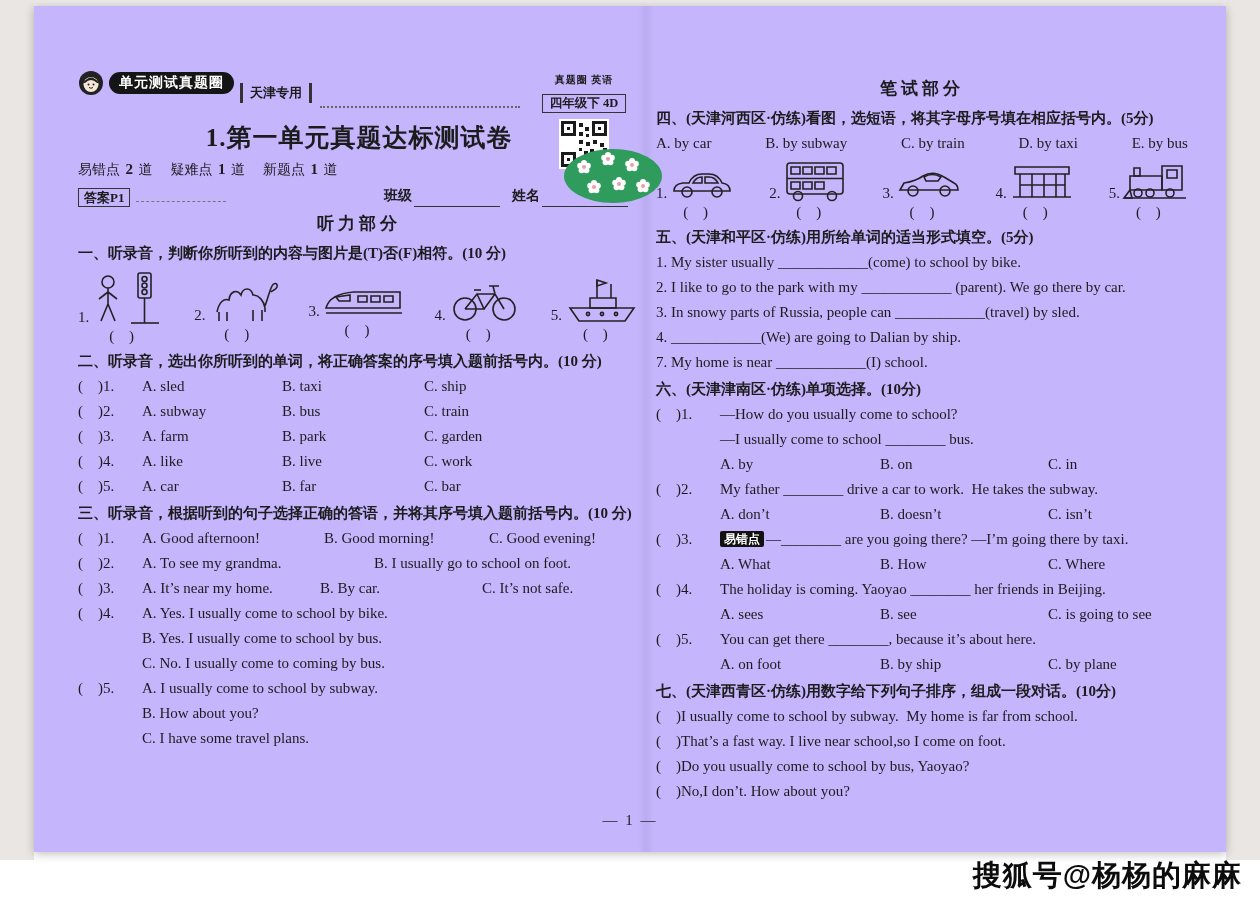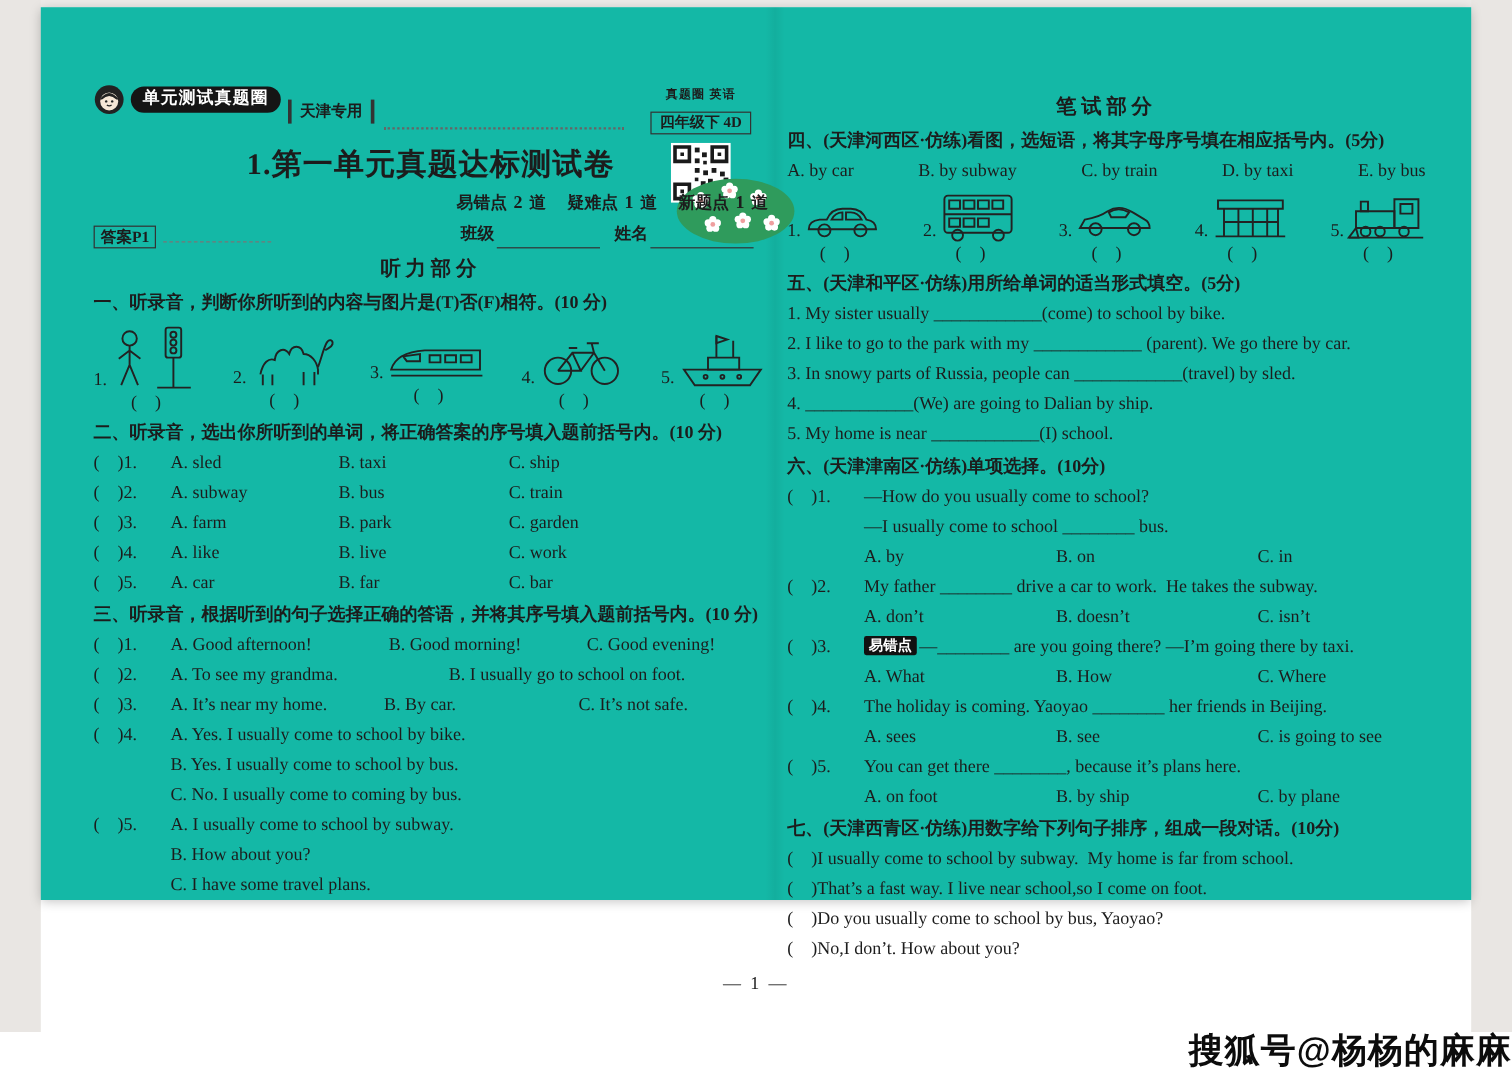--- a/index.html
+++ b/index.html
@@ -1,42 +1,42 @@
 <!DOCTYPE html>
 <html><head>
 <meta charset="utf-8">
 <style>
   * { margin:0; padding:0; box-sizing:border-box; }
   html,body { width:1260px; height:902px; }
   body { position:relative; background:#ffffff; font-family:"Liberation Serif","DejaVu Serif",serif; color:#1c1c1c; overflow:hidden; }
   .edge { position:absolute; top:0; width:34px; height:860px; background:#e9e6e3; }
   .edge.left{ left:0; } .edge.right{ right:0; }
   .edge-top { position:absolute; top:0; left:0; right:0; height:6px; background:#eceae8; }
-  .page { position:absolute; left:34px; top:6px; width:1192px; height:744px; background:#14b8a6; box-shadow:0 2px 9px rgba(0,0,0,.25);padding-left:40px; }
+  .page { position:absolute; left:34px; top:6px; width:1192px; height:846px; background:#c4b5fd; box-shadow:0 2px 9px rgba(0,0,0,.25);padding-left:40px; }
   .crease { position:absolute; left:604px; top:0; width:16px; height:100%;
             background:linear-gradient(90deg, rgba(0,0,0,0), rgba(0,0,0,.05), rgba(0,0,0,0)); }
   .col { position:absolute; font-size:15px; line-height:25px; }
   .col-left  { left:44px;  top:64px; width:562px; }
   .col-right { left:622px; top:66px; width:532px; }
   [data-bind] { white-space:pre-wrap; }
 
   
   .hdr-row { display:flex; align-items:flex-start; }
   .badge-pill { display:flex; align-items:center; gap:5px; }
   .pill-text { background:#151515; color:#fff; font-weight:700; font-size:14px; line-height:20px;
                padding:1px 10px; border-radius:12px; letter-spacing:1px; }
   .region { font-size:13px; font-weight:700; padding:2px 7px; margin-left:6px;
             border-left:3px solid #333; border-right:3px solid #333; line-height:16px; align-self:center; }
   .dotline { flex:1; border-bottom:2px dotted #666; margin:0 8px 7px 8px; align-self:flex-end; }
   .series-box { text-align:center; width:112px; }
   .series-line { font-weight:700; font-size:10px; line-height:20px; letter-spacing:1px; }
   .grade-box { display:inline-block; border:1.5px solid #333; font-size:12.5px; font-weight:700;
                line-height:17px; padding:0 7px; margin-top:3px; }
   .title { text-align:center; font-size:25px; font-weight:700; letter-spacing:1px; line-height:34px; margin-top:6px; }
-  .stats { text-align:right; font-size:14px; line-height:24px; margin-top:2px;font-weight:bold; }
+  .stats { text-align:left; font-size:14px; line-height:24px; margin-top:2px; }
   .stats b { font-size:15px; padding:0 2px; }
   .stat-gap { display:inline-block; width:18px; }
   .ans-row { display:flex; align-items:flex-end; margin-top:3px; line-height:22px; }
   .ans-box { border:1.5px solid #333; font-size:13px; font-weight:700; line-height:17px; padding:0 5px; }
   .dashline { flex:1; border-bottom:1.5px dashed #777; margin:0 6px 5px; max-width:90px; }
   .cn-label { font-size:14px; font-weight:700; }
   .ul { display:inline-block; width:86px; border-bottom:1.5px solid #333; height:16px; margin:0 12px 0 2px; }
 
   .part-title { text-align:center; font-size:17px; font-weight:700; letter-spacing:4px; line-height:30px; margin-top:2px; }
   .sec-h { font-weight:700; line-height:26px; margin-top:1px; }
@@ -61,21 +61,21 @@
   .s3a3 { width:178px; } .s3b3 { width:162px; }
   .o6a { width:160px; } .o6b { width:168px; }
   .grow { flex:1 1 auto; }
   .line { line-height:25px; white-space:pre-wrap; }
   .mis-badge { display:inline-block; background:#111; color:#fff; font-size:12px; line-height:16px;
                padding:0 4px; border-radius:2px; margin-right:2px; vertical-align:1px; font-weight:700; }
 
   .qr { position:absolute; left:525px; top:113px; }
   .blob { position:absolute; left:528px; top:140px; }
   .page-num { position:absolute; left:0; right:0; top:806px; text-align:center; font-size:15px; letter-spacing:2px; }
-  .watermark { position:absolute; right:0; top:856px; font-family:"Liberation Sans","DejaVu Sans",sans-serif;
+  .watermark { position:absolute; right:18px; top:856px; font-family:"Liberation Sans","DejaVu Sans",sans-serif;
                font-weight:700; font-size:29px; color:#0c0c0c; letter-spacing:1px; }
 </style>
 </head>
 <body>
 
 <div class="edge-top"></div>
 <div class="edge left"></div>
 <div class="edge right"></div>
 
 <div class="page">
@@ -456,21 +456,21 @@
         </div>
         <div class="bracket" data-bind="written.sec4.bracket">(    )</div>
       </div>
     </div>
 
     <div class="sec-h" data-bind="written.sec5.heading">五、(天津和平区·仿练)用所给单词的适当形式填空。(5分)</div>
     <div class="line" data-bind="written.sec5.items.0">1. My sister usually ____________(come) to school by bike.</div>
     <div class="line" data-bind="written.sec5.items.1">2. I like to go to the park with my ____________ (parent). We go there by car.</div>
     <div class="line" data-bind="written.sec5.items.2">3. In snowy parts of Russia, people can ____________(travel) by sled.</div>
     <div class="line" data-bind="written.sec5.items.3">4. ____________(We) are going to Dalian by ship.</div>
-    <div class="line" data-bind="written.sec5.items.4">5. My home is near ____________(I) school.</div>
+    <div class="line" data-bind="written.sec5.items.4">7. My home is near ____________(I) school.</div>
 
     <div class="sec-h" data-bind="written.sec6.heading">六、(天津津南区·仿练)单项选择。(10分)</div>
 
     <div class="qrow">
       <span class="pfx" data-bind="written.sec6.items.0.prefix">(    )1.</span>
       <span class="grow" data-bind="written.sec6.items.0.stem1">—How do you usually come to school?</span>
     </div>
     <div class="ind" data-bind="written.sec6.items.0.stem2">—I usually come to school ________ bus.</div>
     <div class="qrow ind">
       <span class="o6a" data-bind="written.sec6.items.0.opts.0">A. by</span>
@@ -503,21 +503,21 @@
       <span class="grow" data-bind="written.sec6.items.3.stem1">The holiday is coming. Yaoyao ________ her friends in Beijing.</span>
     </div>
     <div class="qrow ind">
       <span class="o6a" data-bind="written.sec6.items.3.opts.0">A. sees</span>
       <span class="o6b" data-bind="written.sec6.items.3.opts.1">B. see</span>
       <span class="grow" data-bind="written.sec6.items.3.opts.2">C. is going to see</span>
     </div>
 
     <div class="qrow">
       <span class="pfx" data-bind="written.sec6.items.4.prefix">(    )5.</span>
-      <span class="grow" data-bind="written.sec6.items.4.stem1">You can get there ________, because it’s plans here.</span>
+      <span class="grow" data-bind="written.sec6.items.4.stem1">You can get there ________, because it’s about here.</span>
     </div>
     <div class="qrow ind">
       <span class="o6a" data-bind="written.sec6.items.4.opts.0">A. on foot</span>
       <span class="o6b" data-bind="written.sec6.items.4.opts.1">B. by ship</span>
       <span class="grow" data-bind="written.sec6.items.4.opts.2">C. by plane</span>
     </div>
 
     <div class="sec-h" data-bind="written.sec7.heading">七、(天津西青区·仿练)用数字给下列句子排序，组成一段对话。(10分)</div>
     <div class="line" data-bind="written.sec7.items.0">(    )I usually come to school by subway.  My home is far from school.</div>
     <div class="line" data-bind="written.sec7.items.1">(    )That’s a fast way. I live near school,so I come on foot.</div>

